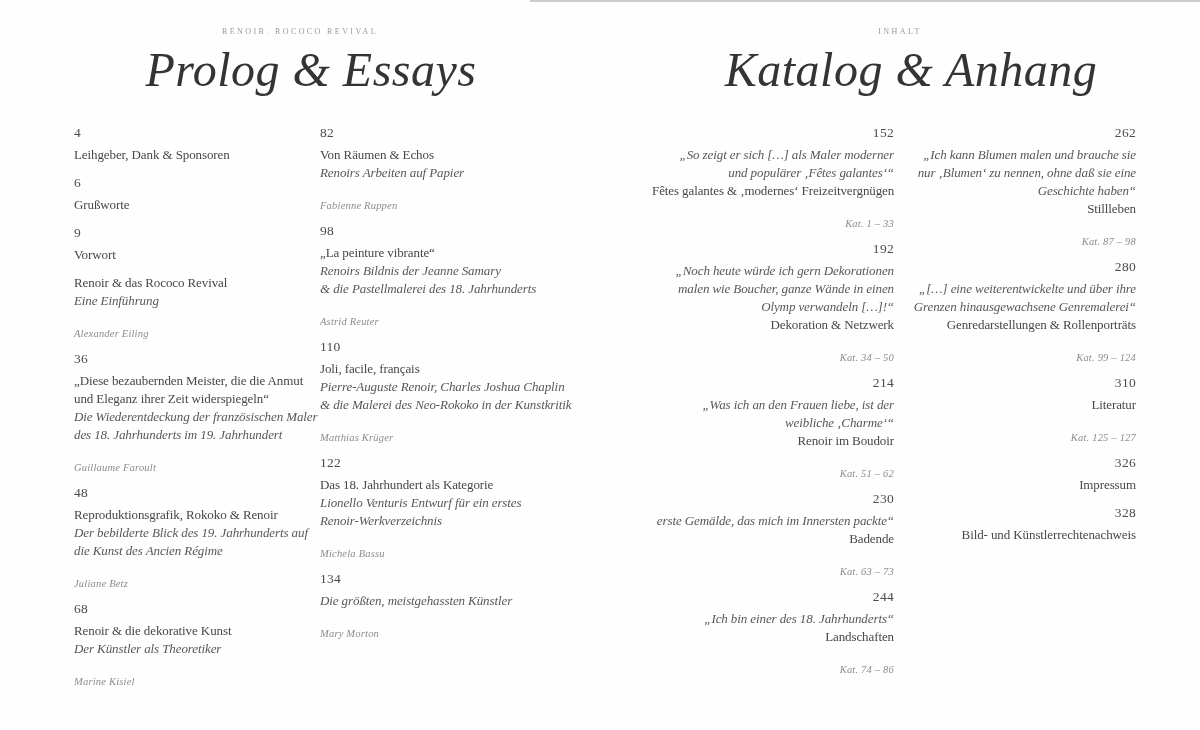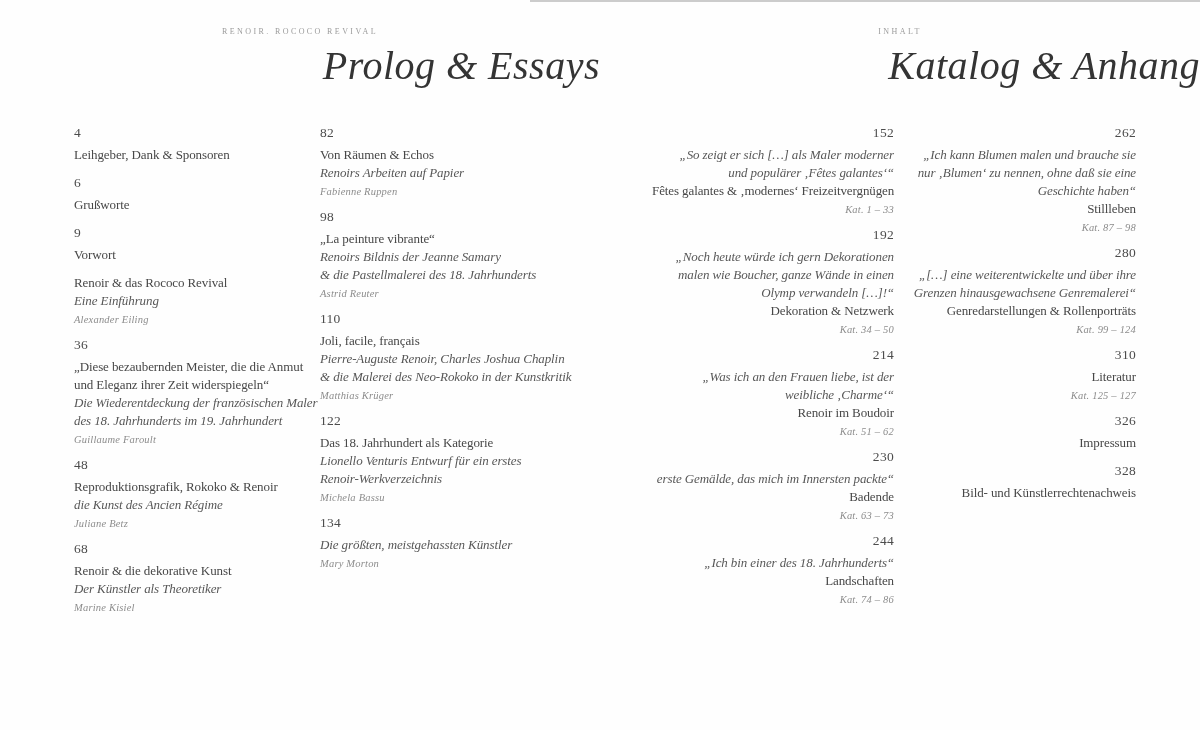--- a/index.html
+++ b/index.html
@@ -44,25 +44,25 @@
     letter-spacing: 2.4px;
     color: #9b9b9b;
     font-family: "Liberation Serif", serif;
   }
   .page-title {
     position: absolute;
     top: 42px;
     left: 0;
     right: 0;
     margin: 0;
-    text-align: right;
+    text-align: center;
     font-family: "Liberation Serif", serif;
     font-style: italic;
     font-weight: 400;
-    font-size: 40px;
+    font-size: 48px;
     letter-spacing: 0.5px;
     color: #343434;
     padding-left: 22px;
   }
   .cols {
     position: absolute;
     top: 124px;
     display: flex;
   }
   .page--left .cols { left: 74px; }
@@ -82,21 +82,21 @@
     line-height: 18px;
     letter-spacing: -0.1px;
     white-space: nowrap;
     color: #474747;
   }
   .line.italic {
     font-style: italic;
     color: #575757;
   }
   .note {
-    margin-top: 3px;
+    margin-top: 17px;
     font-size: 10.5px;
     line-height: 13px;
     font-style: italic;
     color: #8c8c8c;
     letter-spacing: 0.2px;
     white-space: nowrap;
   }
 </style>
 </head>
 <body>
@@ -130,20 +130,21 @@
             <div class="pnum">36</div>
             <div class="line">„Diese bezaubernden Meister, die die Anmut</div>
             <div class="line">und Eleganz ihrer Zeit widerspiegeln“</div>
             <div class="line italic">Die Wiederentdeckung der französischen Maler</div>
             <div class="line italic">des 18. Jahrhunderts im 19. Jahrhundert</div>
             <div class="note">Guillaume Faroult</div>
           </div>
           <div class="toc-entry">
             <div class="pnum">48</div>
             <div class="line">Reproduktionsgrafik, Rokoko &amp; Renoir</div>
+            <div class="line italic">Der bebilderte Blick des 19. Jahrhunderts auf</div>
             <div class="line italic">die Kunst des Ancien Régime</div>
             <div class="note">Juliane Betz</div>
           </div>
           <div class="toc-entry">
             <div class="pnum">68</div>
             <div class="line">Renoir &amp; die dekorative Kunst</div>
             <div class="line italic">Der Künstler als Theoretiker</div>
             <div class="note">Marine Kisiel</div>
           </div>
         </div>

